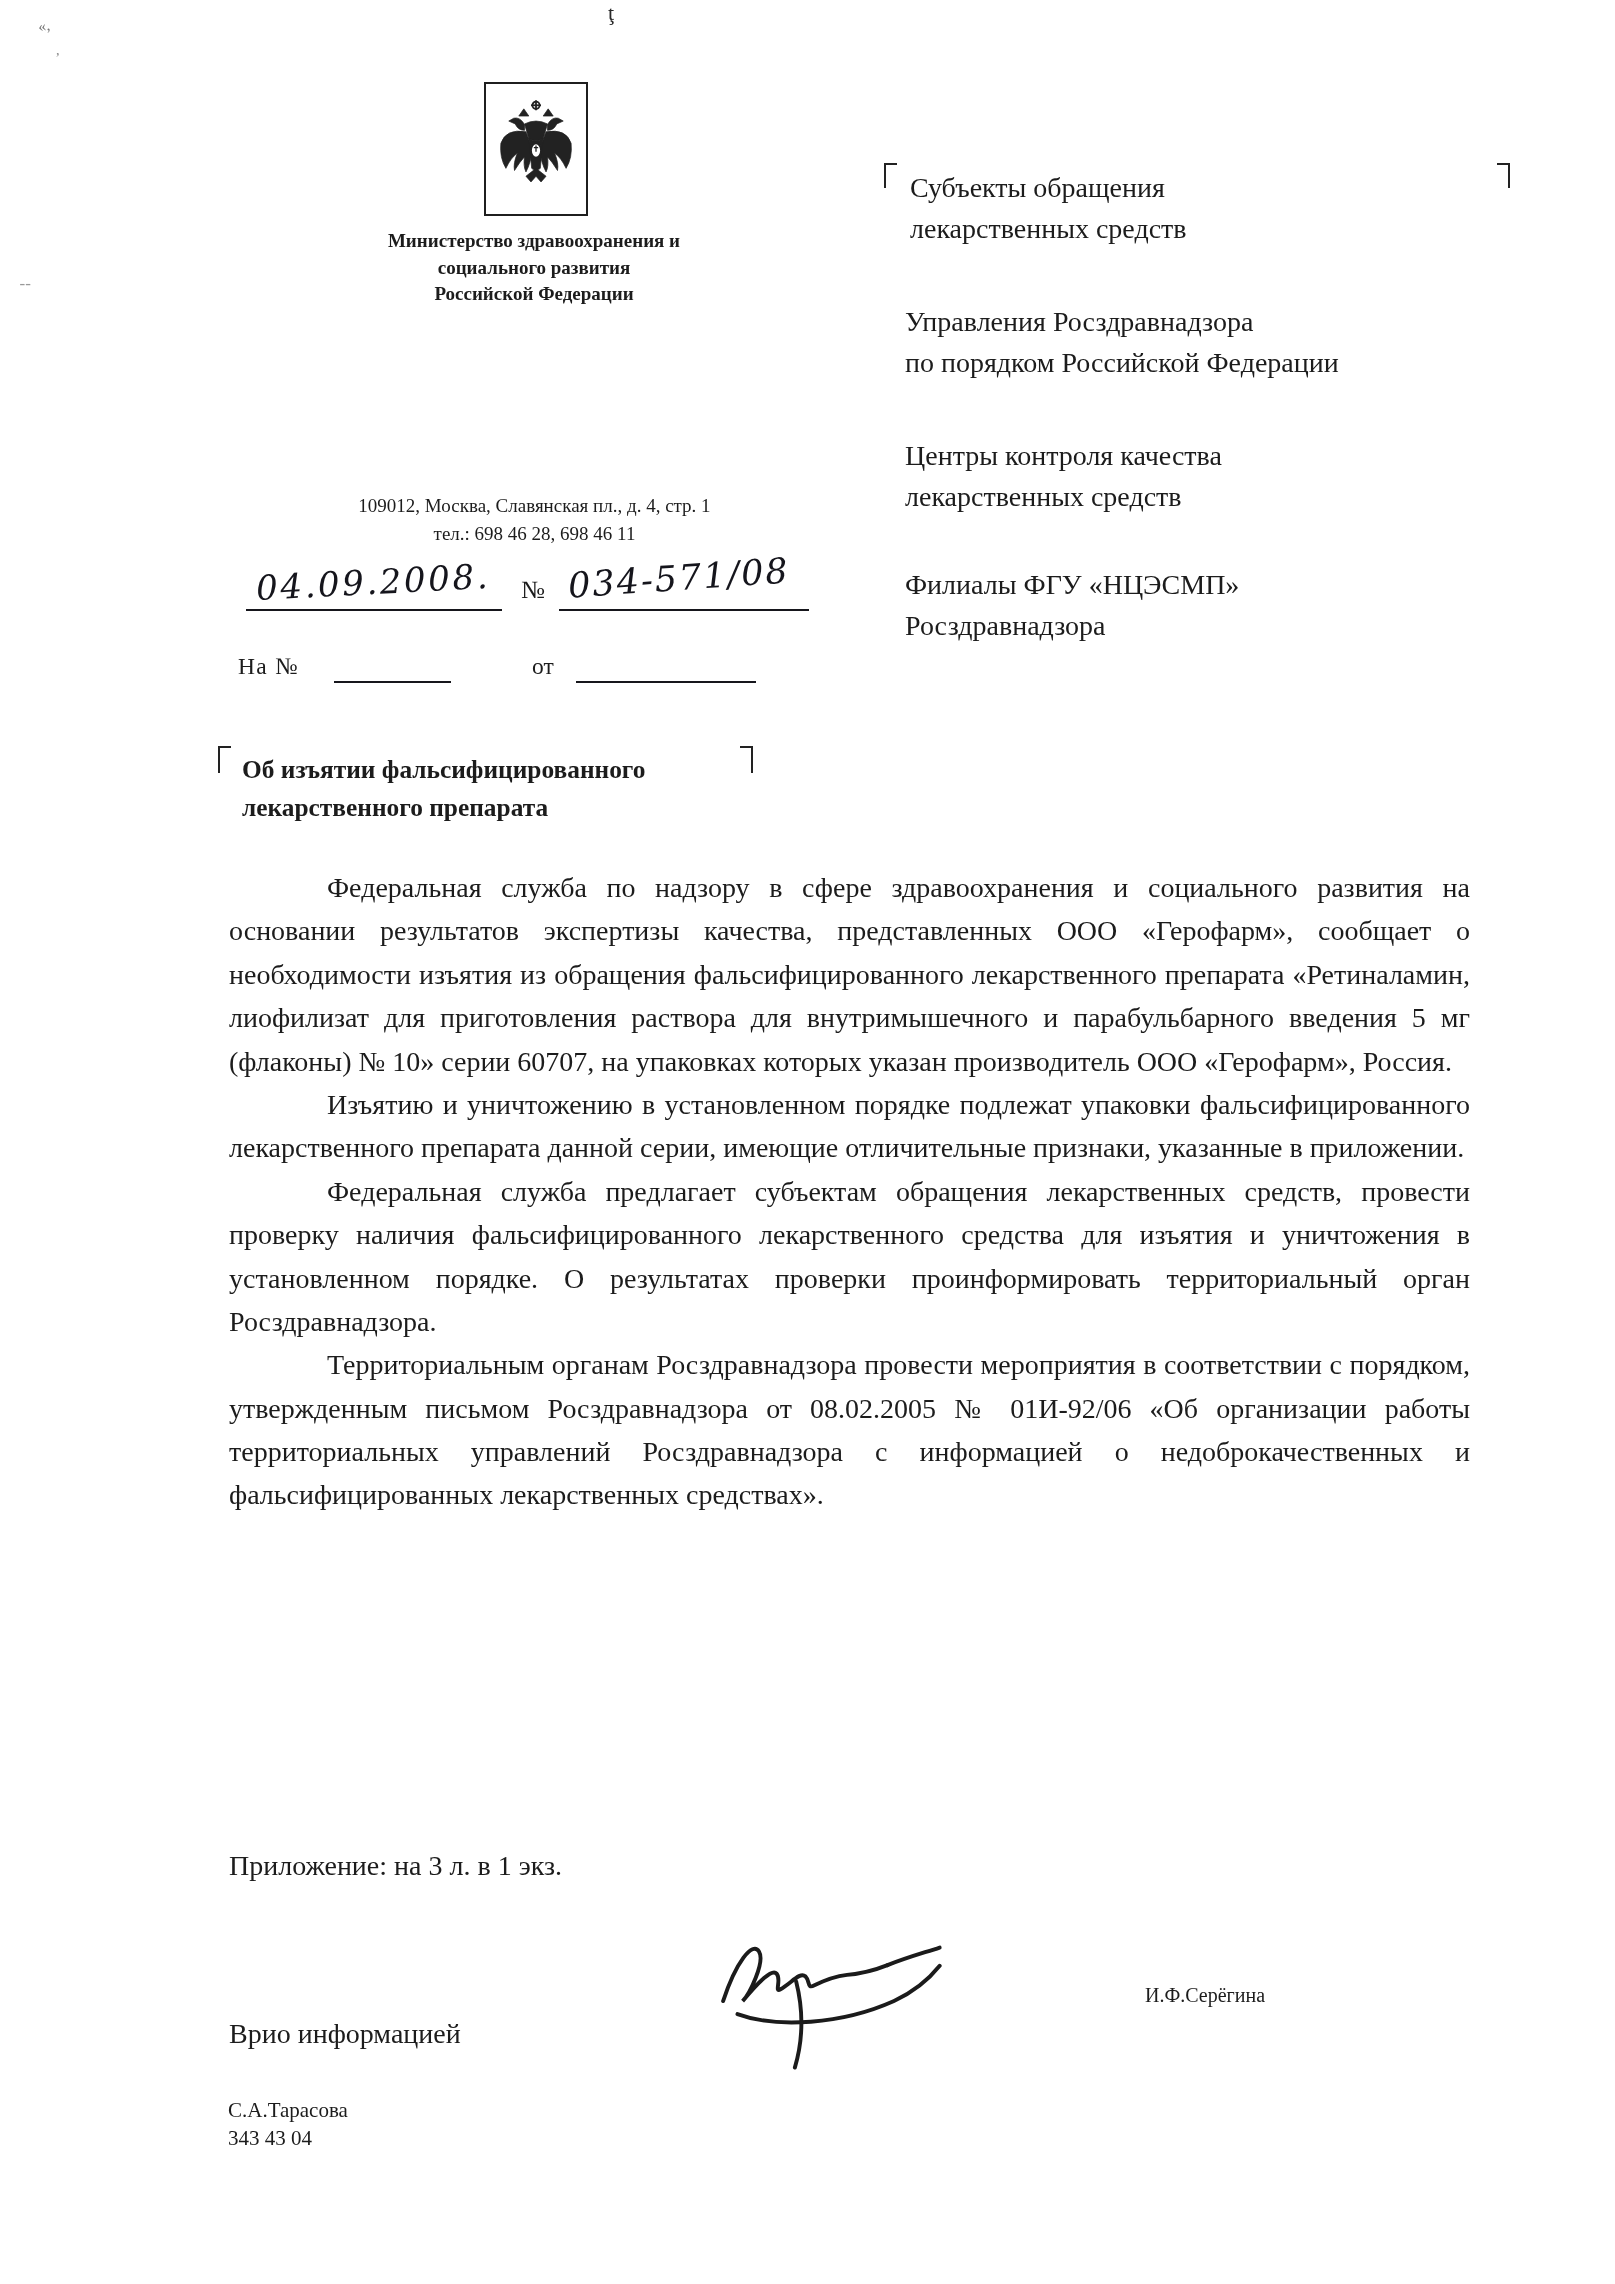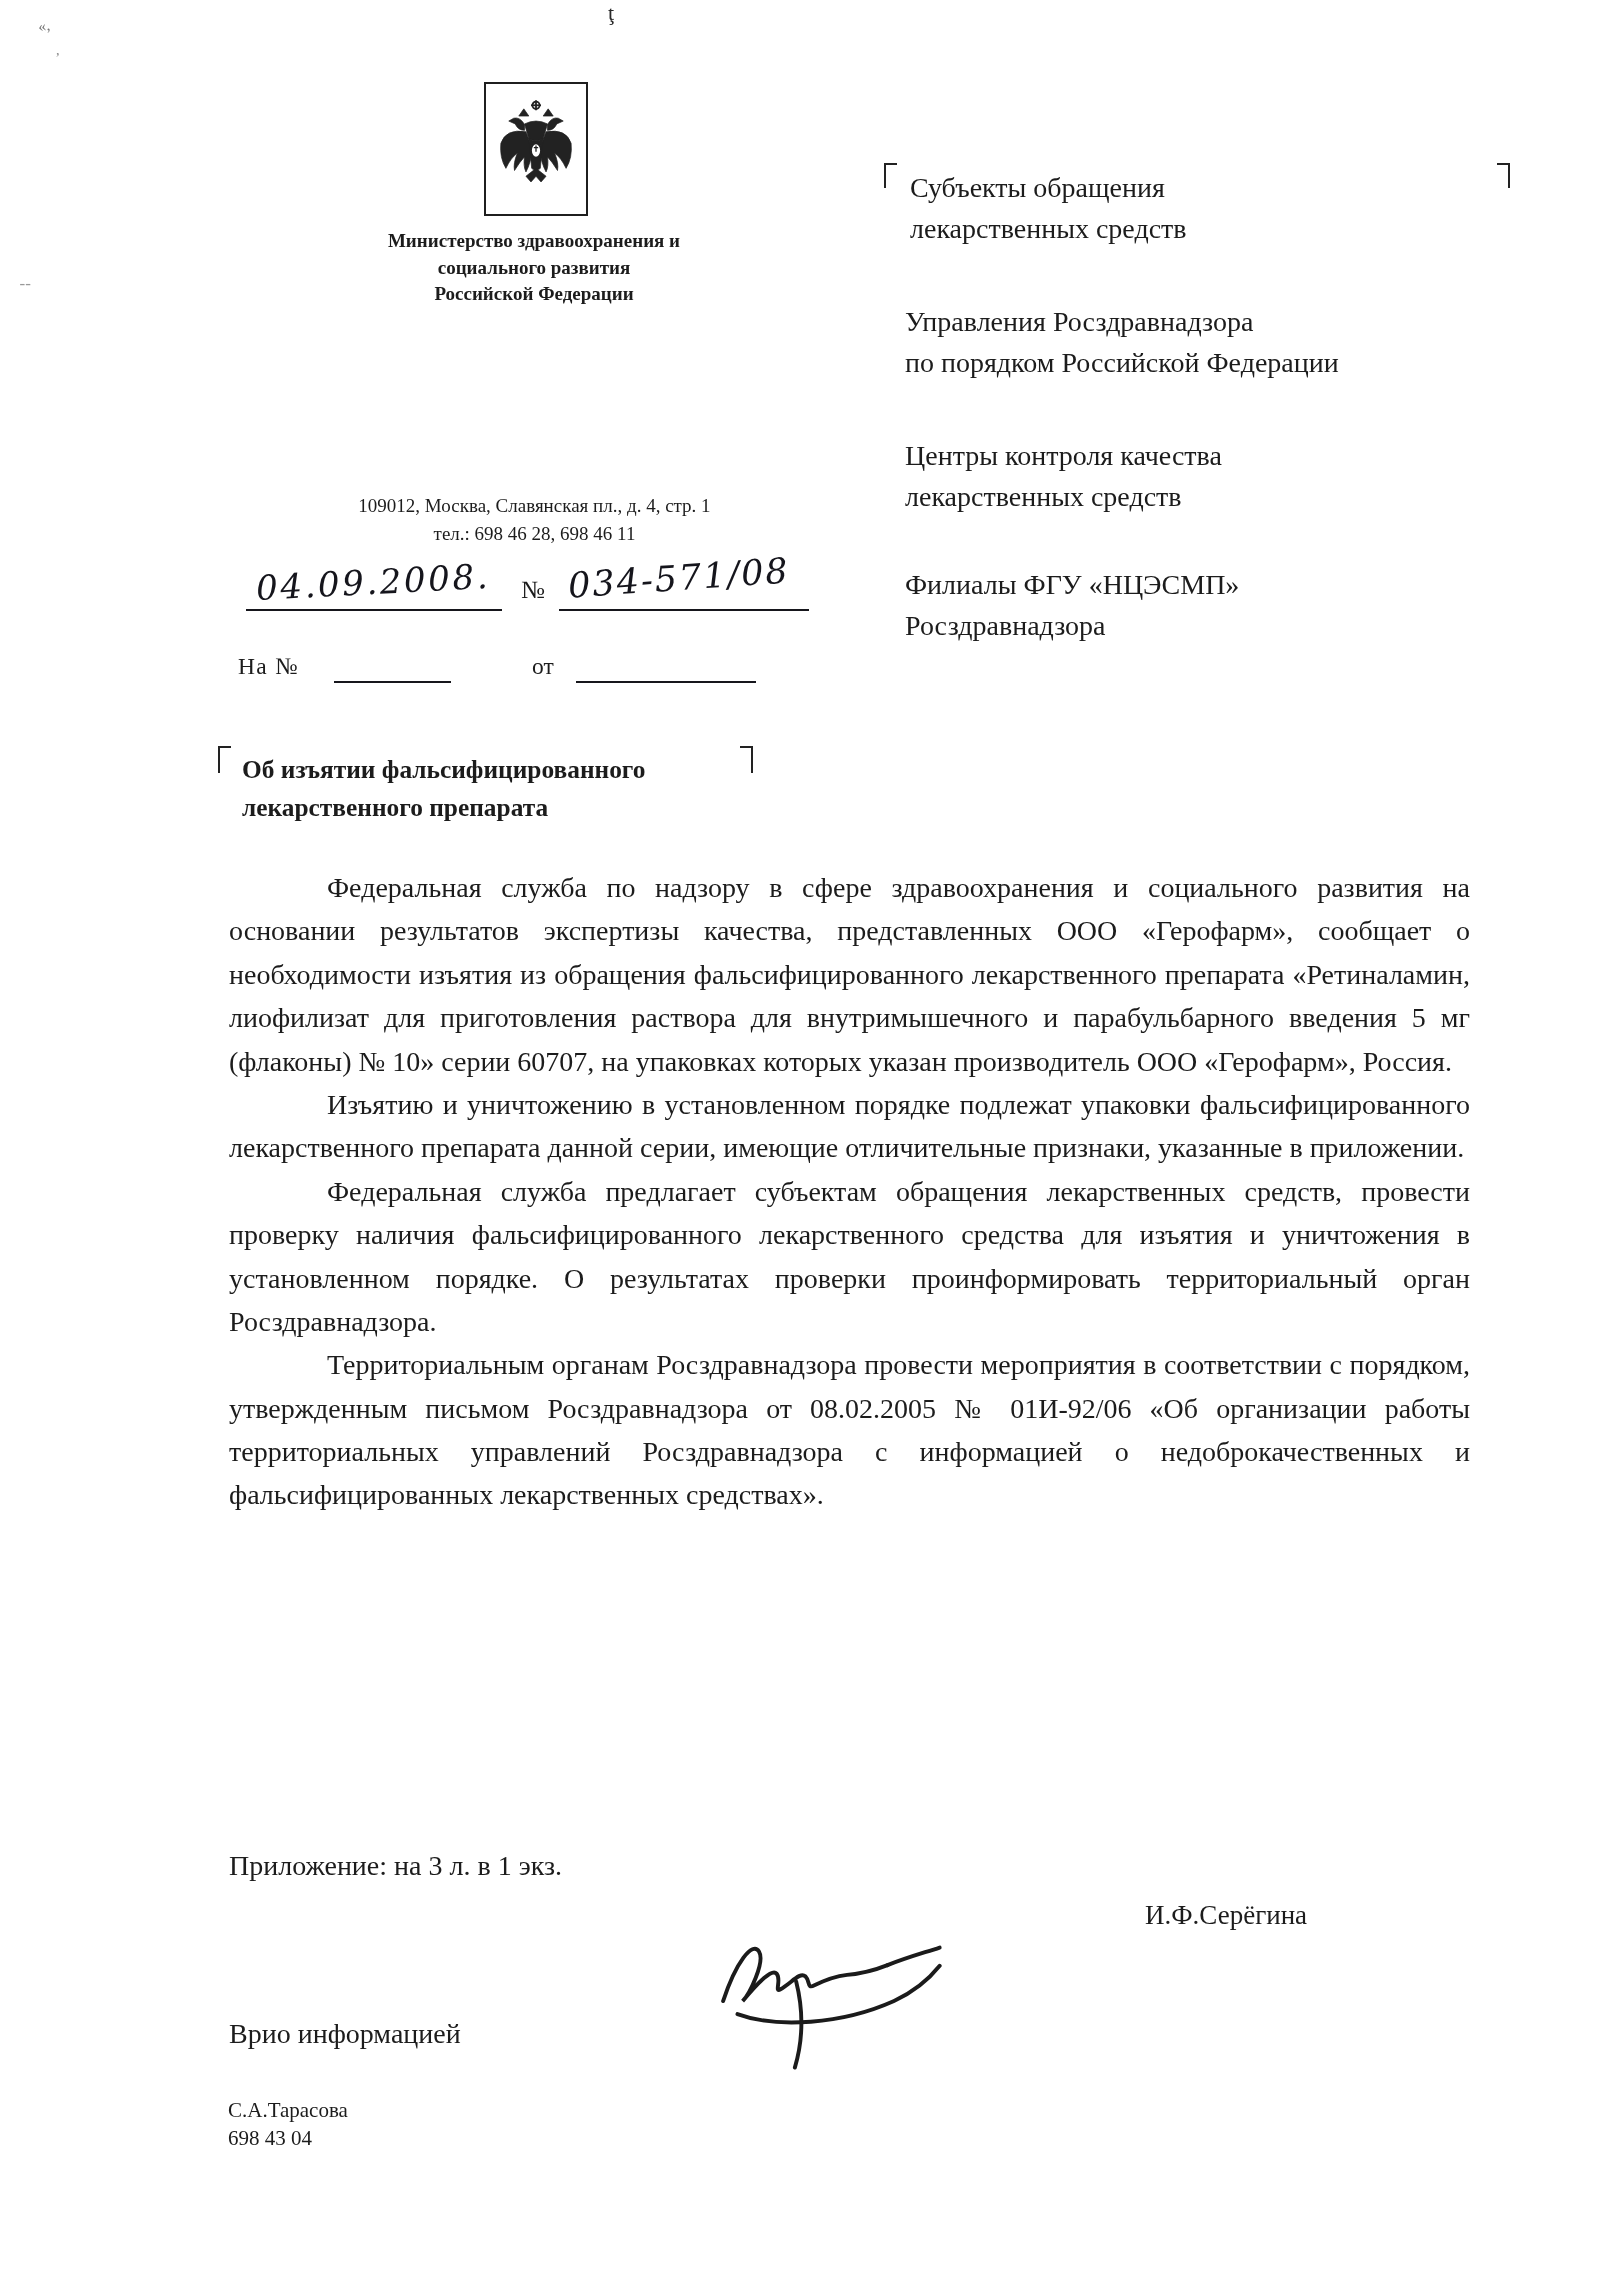--- a/index.html
+++ b/index.html
@@ -73,21 +73,21 @@
   .body-text{
     left:229px;top:866px;width:1241px;
     font-size:28px;line-height:1.55;
     text-align:justify;
   }
   .body-text p{margin:0;text-indent:98px;}
 
   .attachment{left:229px;top:1850px;font-size:28px;}
 
   .signoff-position{left:229px;top:2018px;font-size:28px;}
-  .signoff-name{left:1145px;top:1900px;font-size:27px;}
+  .signoff-name{left:1145px;top:1984px;font-size:20px;}
   .signature{left:697px;top:1903px;}
 
   .executor-name{left:228px;top:2098px;font-size:21px;}
   .executor-phone{left:228px;top:2126px;font-size:21px;}
 
   
   .artifact{color:#2a2a2a;}
   .art-top{left:608px;top:0px;font-size:22px;}
   .art-l1{left:38px;top:17px;font-size:15.6px;color:#777;transform:rotate(-10deg);}
   .art-l2{left:56px;top:42px;font-size:14.3px;color:#888;}
@@ -173,16 +173,16 @@
         <path d="M40 150 C 60 90, 85 58, 95 74 C 105 90, 80 140, 70 150 C 95 120, 115 100, 122 108 C 130 117, 118 138, 128 132 C 145 122, 158 105, 166 112 C 174 120, 168 132, 180 126 C 196 118, 212 112, 230 110 C 252 108, 272 103, 292 95"></path>
         <path d="M292 95 C 322 83, 348 76, 372 68"></path>
         <path d="M62 170 C 122 192, 222 186, 302 150 C 332 136, 356 116, 372 96"></path>
         <path d="M152 120 C 162 160, 164 205, 150 252"></path>
       </g>
     </svg>
   </div>
   <div class="abs signoff-name">И.Ф.Серёгина</div>
 
   <div class="abs executor-name">С.А.Тарасова</div>
-  <div class="abs executor-phone">698 43 04</div>
+  <div class="abs executor-phone">343 43 04</div>
 
 </div>
 
 
 </body></html>

